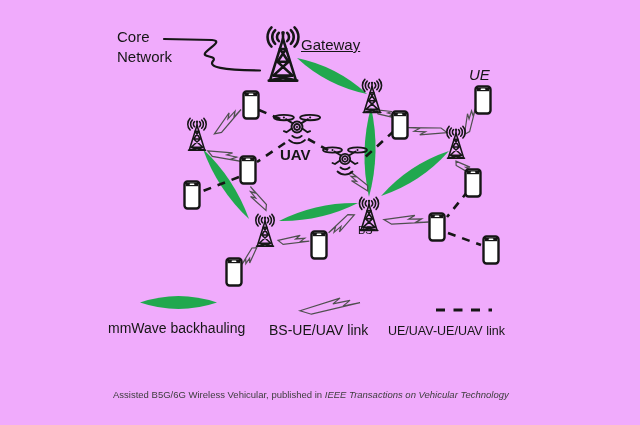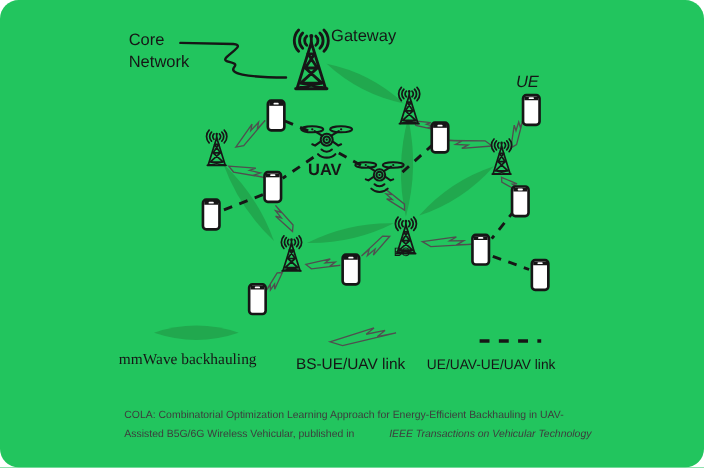--- a/index.html
+++ b/index.html
@@ -1,30 +1,30 @@
 <!DOCTYPE html>
 <html><head>
 <meta charset="utf-8">
 <style>
   html,body{margin:0;padding:0;}
-  .canvas{position:relative;width:640px;height:425px;background:#22c55e;overflow:hidden;
-          font-family:"Liberation Sans",sans-serif;border-radius:17px;}
+  .canvas{position:relative;width:640px;height:425px;background:#f0abfc;overflow:hidden;
+          font-family:"Liberation Sans",sans-serif;}
   .canvas svg{position:absolute;left:0;top:0;}
   .lbl{position:absolute;color:#161616;white-space:nowrap;}
   .lbl-core{left:117px;top:27px;width:76px;font-size:15px;line-height:20px;white-space:normal;}
-  .lbl-gateway{left:301px;top:24px;font-size:15px;}
+  .lbl-gateway{left:301px;top:36px;font-size:15px;text-decoration:underline;}
   .lbl-ue{left:469px;top:66px;font-size:15px;font-style:italic;}
   .lbl-uav{left:280px;top:146px;font-size:15px;font-weight:bold;}
   .lbl-bs{left:358px;top:224px;font-size:11px;}
-  .lbl-leg1{left:108px;top:320px;font-size:14px;font-family:Liberation Serif, serif;}
+  .lbl-leg1{left:108px;top:320px;font-size:14px;}
   .lbl-leg2{left:269px;top:322px;font-size:14px;}
   .lbl-leg3{left:388px;top:324px;font-size:12.5px;}
   .caption{position:absolute;left:113px;top:369px;width:430px;font-size:9.5px;
            line-height:17px;color:#3d3d3d;white-space:normal;}
-  .caption i{font-style:italic;margin-left:29px;}
+  .caption i{font-style:italic;}
   .dash{stroke:#161616;stroke-width:2.6;stroke-dasharray:8 7;fill:none;}
   .dash-leg{stroke:#161616;stroke-width:3.2;stroke-dasharray:9 8.5;fill:none;}
   .squig{stroke:#161616;stroke-width:2.2;fill:none;stroke-linecap:round;}
 </style>
 </head>
 <body>
 
 <div class="canvas">
 
   <svg width="640" height="425" viewBox="0 0 640 425">
@@ -131,15 +131,15 @@
   <div class="lbl lbl-core">Core Network</div>
   <div class="lbl lbl-gateway">Gateway</div>
   <div class="lbl lbl-ue">UE</div>
   <div class="lbl lbl-uav">UAV</div>
   <div class="lbl lbl-bs">BS</div>
 
   <div class="lbl lbl-leg1">mmWave backhauling</div>
   <div class="lbl lbl-leg3">UE/UAV-UE/UAV link</div>
   <div class="lbl lbl-leg2">BS-UE/UAV link</div>
 
-  <div class="caption"><span>COLA: Combinatorial Optimization Learning Approach for Energy-Efficient Backhauling in UAV-</span><br><span>Assisted B5G/6G Wireless Vehicular, published in </span><i>IEEE Transactions on Vehicular Technology</i></div>
+  <div class="caption"><br><span>Assisted B5G/6G Wireless Vehicular, published in </span><i>IEEE Transactions on Vehicular Technology</i></div>
 
 </div>
 
 </body></html>

